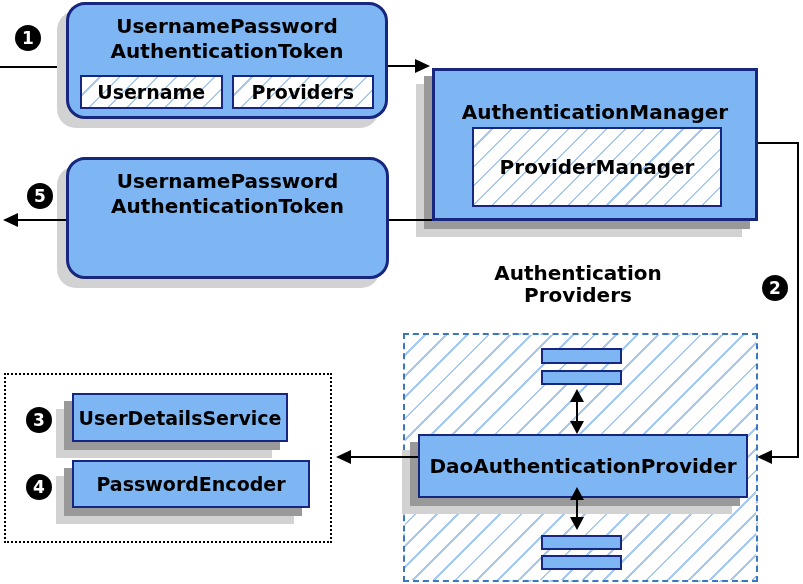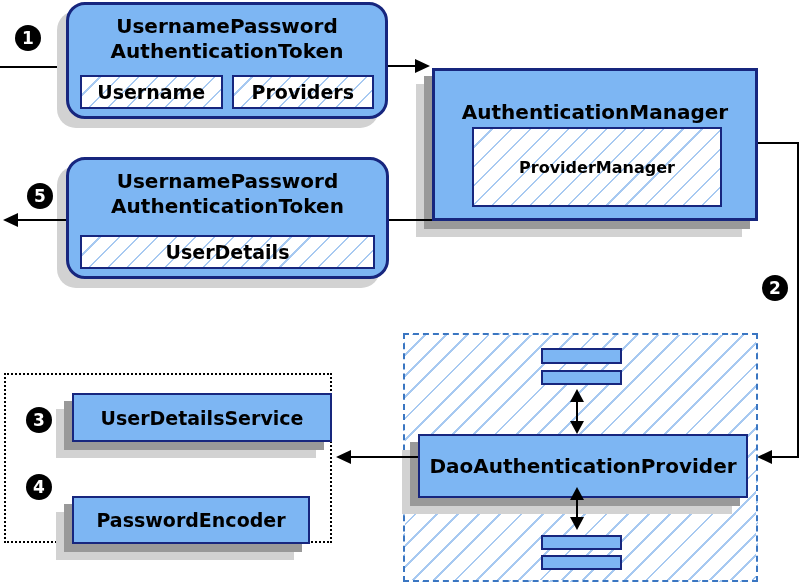--- a/index.html
+++ b/index.html
@@ -74,52 +74,53 @@
         <span>Providers</span>
       </div>
     </div>
   </div>
 
   <div class="abs hline" style="left:388px;top:65px;width:30px;"></div>
   <div class="abs arr-r" style="left:415px;top:59px;"></div>
 
   <div class="abs node shadow-double" style="left:432px;top:68px;width:326px;height:153px;">
     <div style="text-align:center;font-size:20px;padding-top:29px;">AuthenticationManager</div>
-    <div class="abs hatch-inner" style="left:37px;top:56px;width:250px;height:80px;font-size:16px;">
+    <div class="abs hatch-inner" style="left:37px;top:56px;width:250px;height:80px;font-size:20px;">
       <span>ProviderManager</span>
     </div>
   </div>
 
   <div class="abs hline" style="left:758px;top:142px;width:41px;"></div>
   <div class="abs vline" style="left:797px;top:142px;height:316px;"></div>
   <div class="abs hline" style="left:770px;top:456px;width:29px;"></div>
   <div class="abs arr-l" style="left:757px;top:450px;"></div>
   <div class="abs badge" style="left:762px;top:275px;">
     <span>2</span>
   </div>
 
   <div class="abs node rounded shadow-single" style="left:66px;top:157px;width:323px;height:122px;">
     <div class="title-2l">
       <div>UsernamePassword</div>
       <div>AuthenticationToken</div>
     </div>
     <div class="fields-row">
-      <div class="hatch-inner field">
-        <span>UserDetails</span>
-      </div>
     </div>
   </div>
 
   <div class="abs hline" style="left:389px;top:219px;width:43px;"></div>
   <div class="abs hline" style="left:12px;top:219px;width:54px;"></div>
   <div class="abs arr-l" style="left:3px;top:213px;"></div>
   <div class="abs badge" style="left:27px;top:183px;">
     <span>5</span>
   </div>
 
+  <div class="abs group-label" style="left:433px;top:262px;width:290px;">
+    <div>Authentication</div>
+    <div>Providers</div>
+  </div>
   <div class="abs group-dashed" style="left:403px;top:333px;width:355px;height:249px;"></div>
 
   <div class="abs bar" style="left:541px;top:348px;width:81px;height:16px;"></div>
   <div class="abs bar" style="left:541px;top:370px;width:81px;height:15px;"></div>
 
   <div class="abs arr-u" style="left:570px;top:389px;"></div>
   <div class="abs vline" style="left:576px;top:399px;height:25px;"></div>
   <div class="abs arr-d" style="left:570px;top:421px;"></div>
 
   <div class="abs node shadow-double center-txt" style="left:418px;top:434px;width:330px;height:64px;font-size:20px;border-width:2.5px;">
@@ -131,27 +132,27 @@
   <div class="abs arr-d" style="left:570px;top:517px;"></div>
 
   <div class="abs bar" style="left:541px;top:535px;width:81px;height:15px;"></div>
   <div class="abs bar" style="left:541px;top:555px;width:81px;height:15px;"></div>
 
   <div class="abs hline" style="left:346px;top:456px;width:72px;"></div>
   <div class="abs arr-l" style="left:336px;top:450px;"></div>
 
   <div class="abs group-dotted" style="left:4px;top:373px;width:328px;height:170px;"></div>
 
-  <div class="abs node shadow-double center-txt" style="left:72px;top:393px;width:260px;height:49px;font-size:19px;border-width:2.5px;">
+  <div class="abs node shadow-double center-txt" style="left:72px;top:393px;width:216px;height:49px;font-size:19px;border-width:2.5px;">
     <span>UserDetailsService</span>
   </div>
   <div class="abs badge" style="left:26px;top:407px;">
     <span>3</span>
   </div>
 
-  <div class="abs node shadow-double center-txt" style="left:72px;top:460px;width:238px;height:48px;font-size:19px;border-width:2.5px;margin-top:36px;">
+  <div class="abs node shadow-double center-txt" style="left:72px;top:460px;width:238px;height:48px;font-size:19px;border-width:2.5px;">
     <span>PasswordEncoder</span>
   </div>
   <div class="abs badge" style="left:26px;top:474px;">
     <span>4</span>
   </div>
 
 </div>
 
 </body></html>

